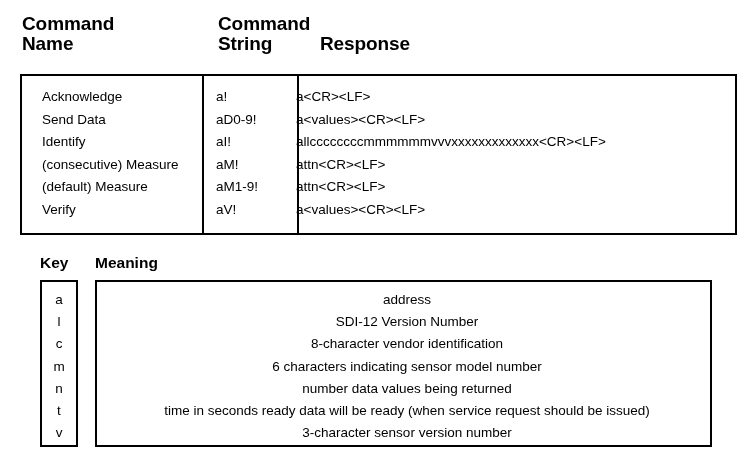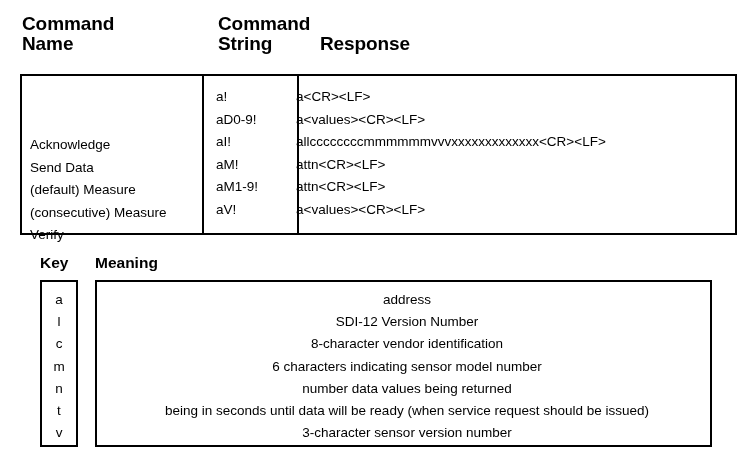--- a/index.html
+++ b/index.html
@@ -54,21 +54,21 @@
     width: 2px;
     background: #000000;
   }
   #commands-vline-1 { left: 180px; }
   #commands-vline-2 { left: 275px; }
 
   .cmd-col {
     position: absolute;
     top: 10px;
   }
-  #cmd-col-name     { left: 8px; margin-top: 48px;  }
+  #cmd-col-name     { left: 20px;  }
   #cmd-col-string   { left: 194px; }
   #cmd-col-response { left: 274px; }
 
   .cmd-cell {
     font-size: 13.5px;
     line-height: 22.5px;
     height: 22.5px;
     white-space: nowrap;
   }
 
@@ -143,22 +143,23 @@
 
   <div class="col-head" id="head-response">Response</div>
 
   <div id="commands-table">
     <div class="vline" id="commands-vline-1"></div>
     <div class="vline" id="commands-vline-2"></div>
 
     <div class="cmd-col" id="cmd-col-name">
         <div class="cmd-cell">Acknowledge</div>
         <div class="cmd-cell">Send Data</div>
+        <div class="cmd-cell">Identify</div>
+        <div class="cmd-cell">(consecutive) Measure</div>
         <div class="cmd-cell">(default) Measure</div>
-        <div class="cmd-cell">(consecutive) Measure</div>
         <div class="cmd-cell">Verify</div>
       </div>
     <div class="cmd-col" id="cmd-col-string">
         <div class="cmd-cell">a!</div>
         <div class="cmd-cell">aD0-9!</div>
         <div class="cmd-cell">aI!</div>
         <div class="cmd-cell">aM!</div>
         <div class="cmd-cell">aM1-9!</div>
         <div class="cmd-cell">aV!</div>
       </div>
@@ -191,17 +192,17 @@
       </div>
   </div>
 
   <div id="meaning-col-box">
     <div class="meaning-col-inner" id="meaning-col-inner">
         <div class="meaning-cell">address</div>
         <div class="meaning-cell">SDI-12 Version Number</div>
         <div class="meaning-cell">8-character vendor identification</div>
         <div class="meaning-cell">6 characters indicating sensor model number</div>
         <div class="meaning-cell">number data values being returned</div>
-        <div class="meaning-cell">being in seconds until data will be ready (when service request should be issued)</div>
+        <div class="meaning-cell">time in seconds ready data will be ready (when service request should be issued)</div>
         <div class="meaning-cell">3-character sensor version number</div>
       </div>
   </div>
 </section>
 
 </body></html>

